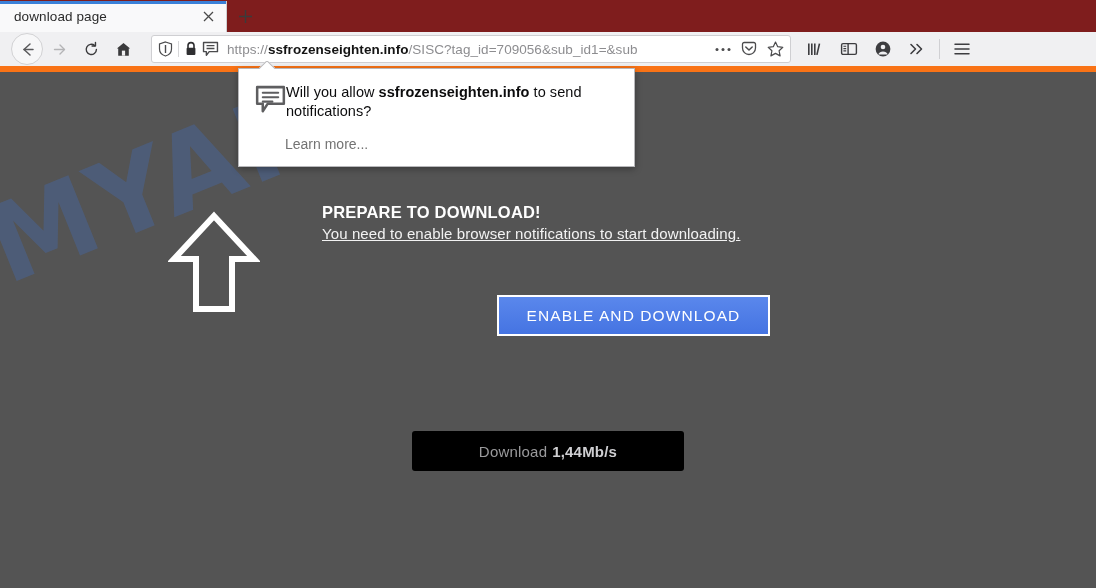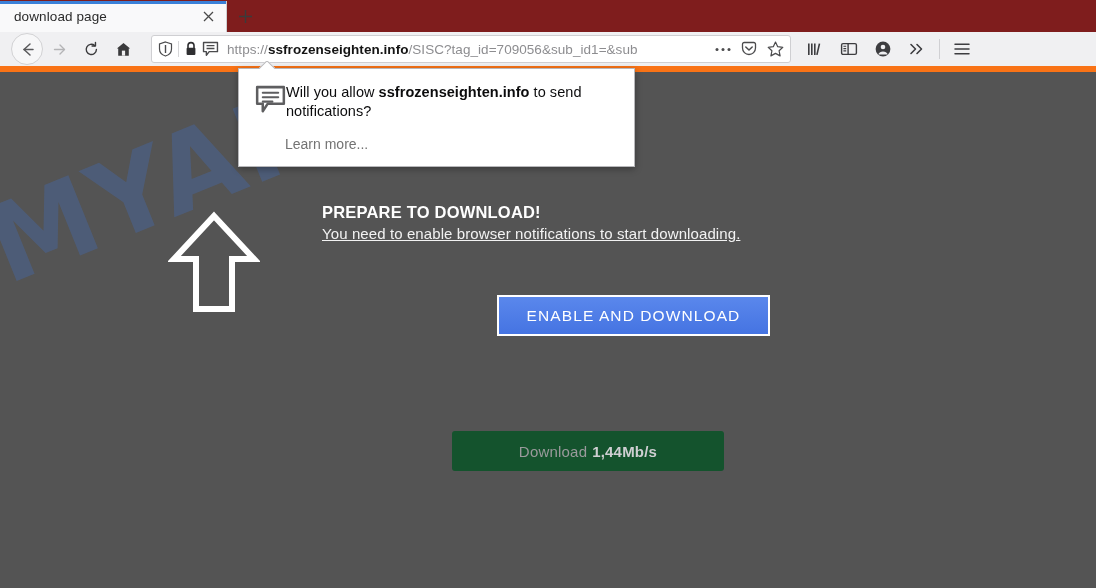--- a/index.html
+++ b/index.html
@@ -231,30 +231,29 @@
     cursor: pointer;
     margin-top: 40px;
   }
 
   .download-btn {
     position: absolute;
     left: 412px;
     top: 359px;
     width: 272px;
     height: 40px;
-    background: #14532d;
+    background: #000000;
     border-radius: 3px;
     display: flex;
     align-items: center;
     justify-content: center;
     font-size: 15px;
     color: #9a9a9c;
     cursor: pointer;
     letter-spacing: 0.2px;
-    margin-left: 40px;
   }
   .download-btn b { color: #cfcfd2; font-weight: 700; margin-left: 5px; }
 
   
   .doorhanger {
     position: absolute;
     left: 238px;
     top: 68px;
     width: 397px;
     z-index: 40;

